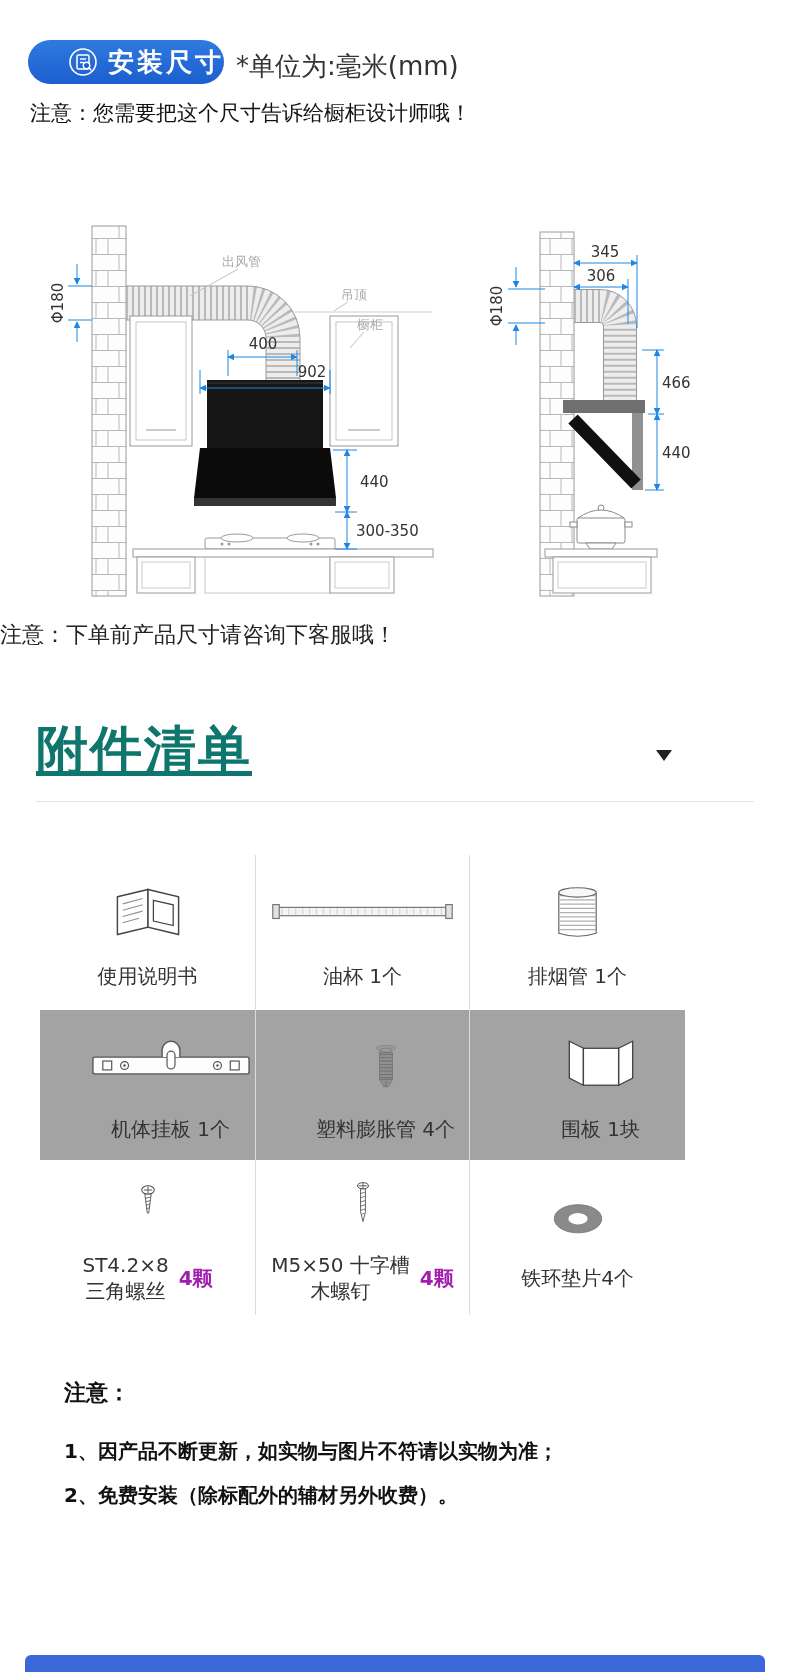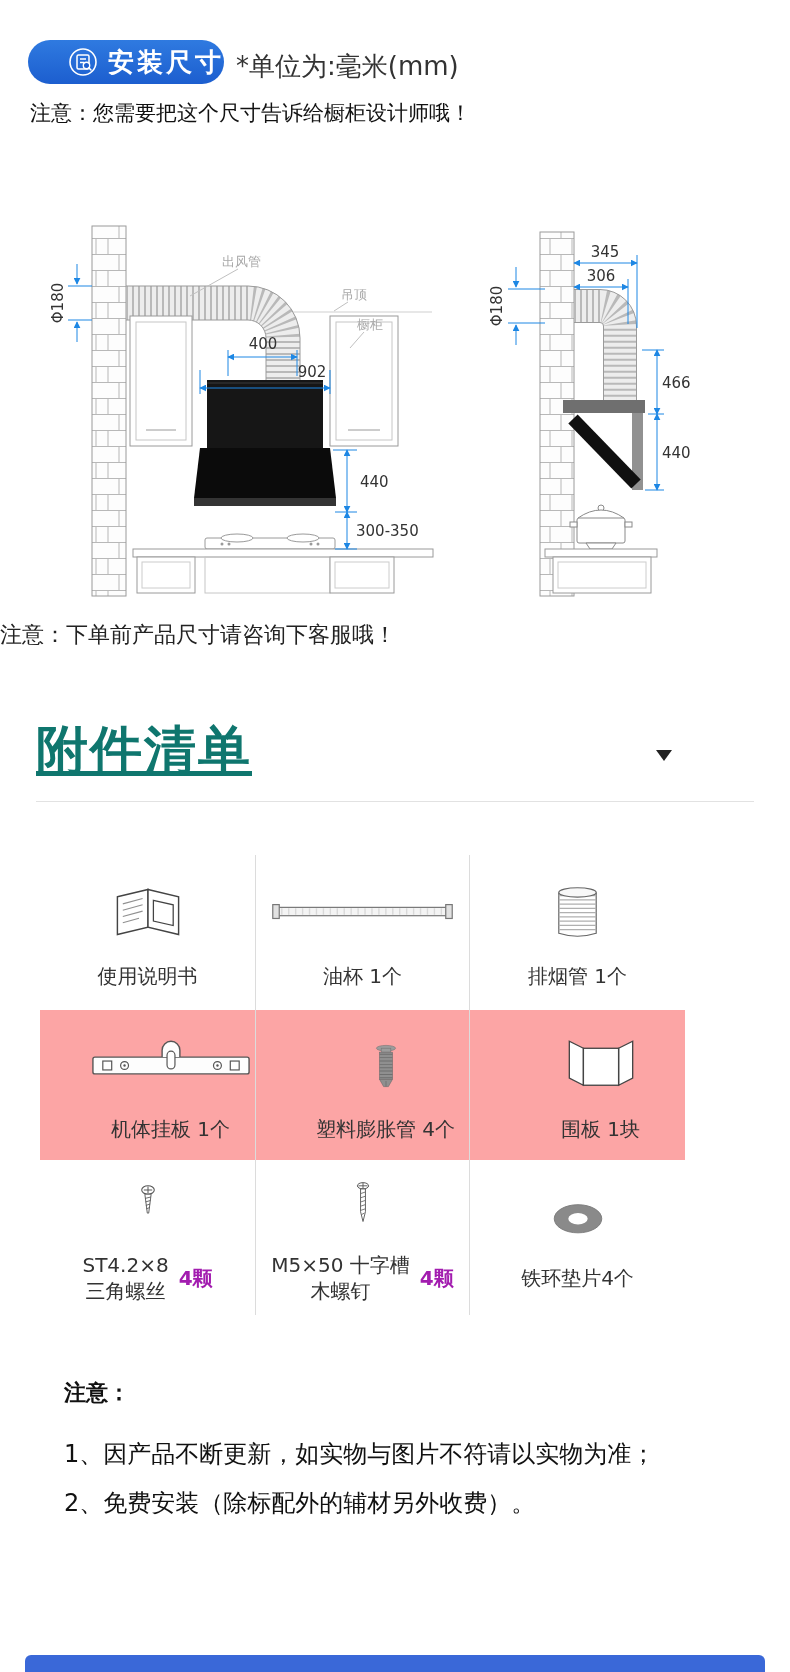--- a/index.html
+++ b/index.html
@@ -23,30 +23,30 @@
 
   
   .acc-title{position:absolute;left:36px;top:716px;font-size:52px;font-weight:800;color:#0f766e;letter-spacing:2px;text-decoration:underline;}
   .collapse-arrow{position:absolute;left:656px;top:750px;width:0;height:0;
     border-left:8px solid transparent;border-right:8px solid transparent;border-top:11px solid #222;}
   .title-rule{position:absolute;left:36px;top:801px;width:718px;height:1px;background:#e2e2e2;}
   .acc-grid{position:absolute;left:40px;top:855px;width:645px;display:grid;
     grid-template-columns:1fr 1fr 1fr;grid-template-rows:155px 150px 155px;}
   .cell{display:flex;flex-direction:column;align-items:center;justify-content:center;gap:15px;}
   .mid-col{border-left:1px solid #dcdcdc;border-right:1px solid #dcdcdc;}
-  .gray{background:#fca5a5;padding-left:46px;}
+  .gray{background:#a3a3a3;padding-left:46px;}
   .cell-label{font-size:20px;color:#333;font-weight:500;text-align:center;line-height:1.3;}
   .label-qty{display:flex;align-items:center;gap:10px;}
   .two-line{display:flex;flex-direction:column;align-items:center;}
   .qty{font-size:20px;font-weight:600;color:#a21caf;}
 
   
   .notes{position:absolute;left:64px;top:1378px;}
   .notes-title{font-size:22px;font-weight:700;color:#111;margin-bottom:30px;}
-  .note-line{font-size:24px;font-weight:400;color:#111;margin-bottom:17px;}
+  .note-line{font-size:20px;font-weight:700;color:#111;margin-bottom:17px;}
   .bottom-bar{position:absolute;left:25px;right:25px;bottom:0;height:17px;background:#3a68d8;border-radius:6px 6px 0 0;}
 </style>
 </head>
 <body>
 
 <div class="page">
 
   <div class="badge">
     <svg width="30" height="30" viewBox="0 0 30 30">
       <circle cx="15" cy="15" r="13" fill="none" stroke="#fff" stroke-width="1.6"></circle>

